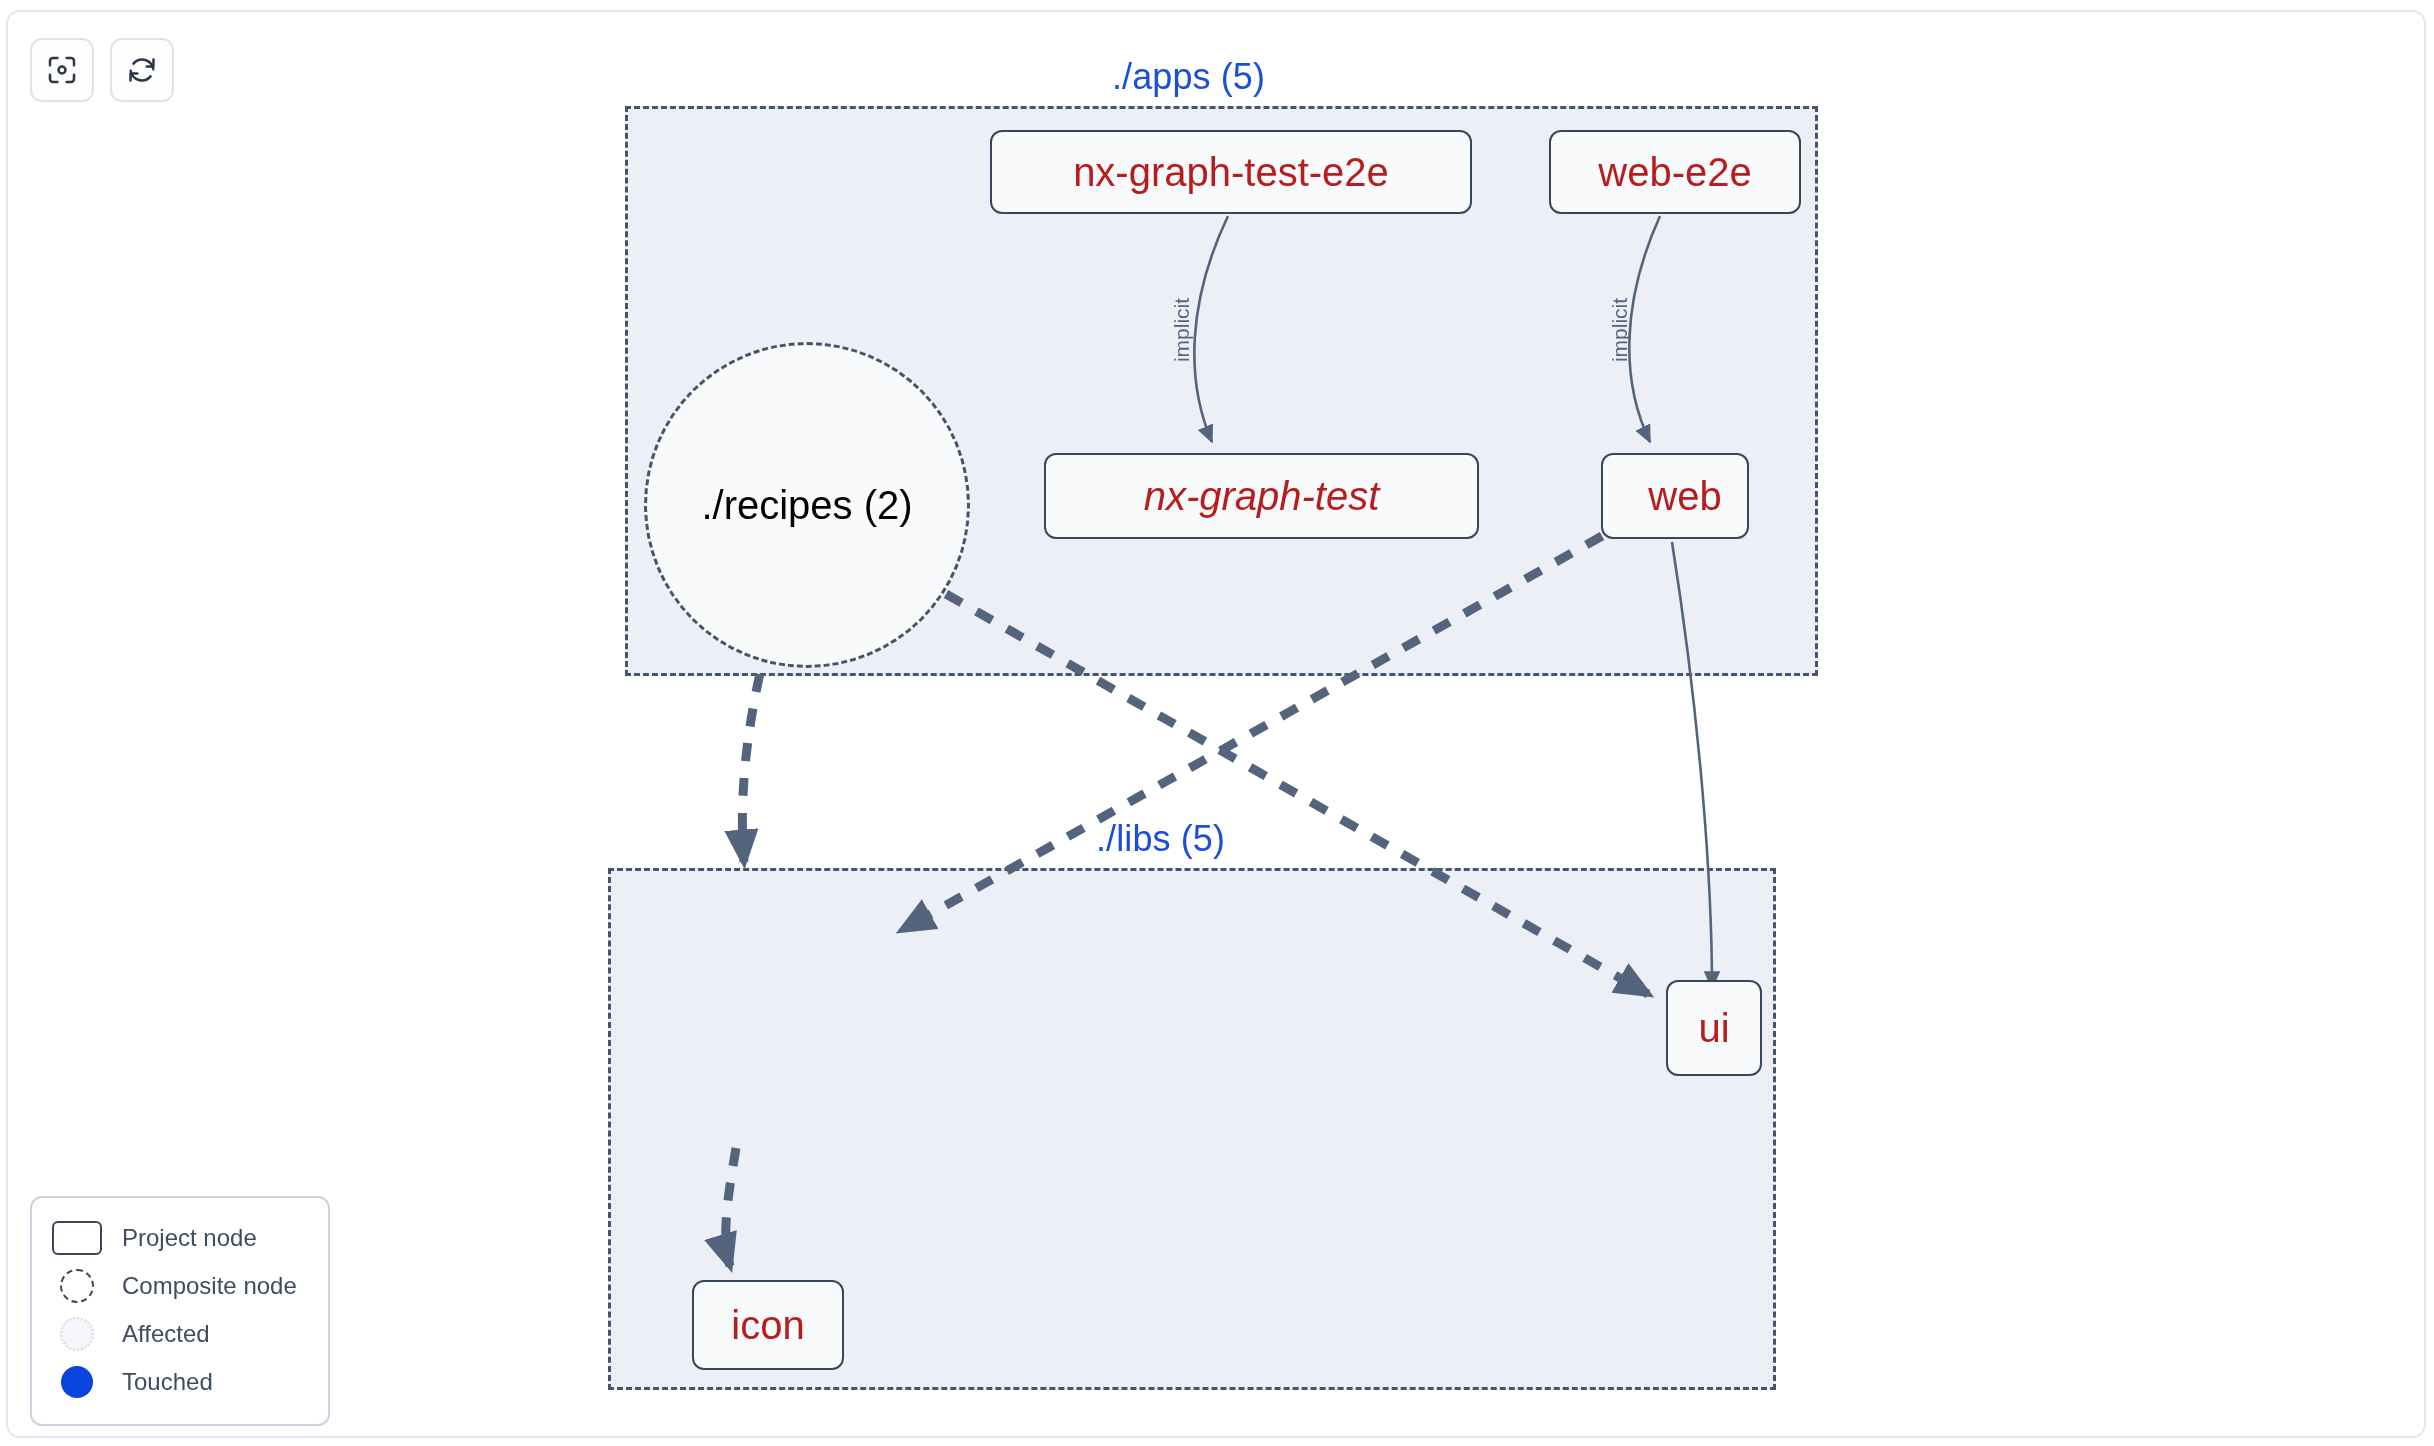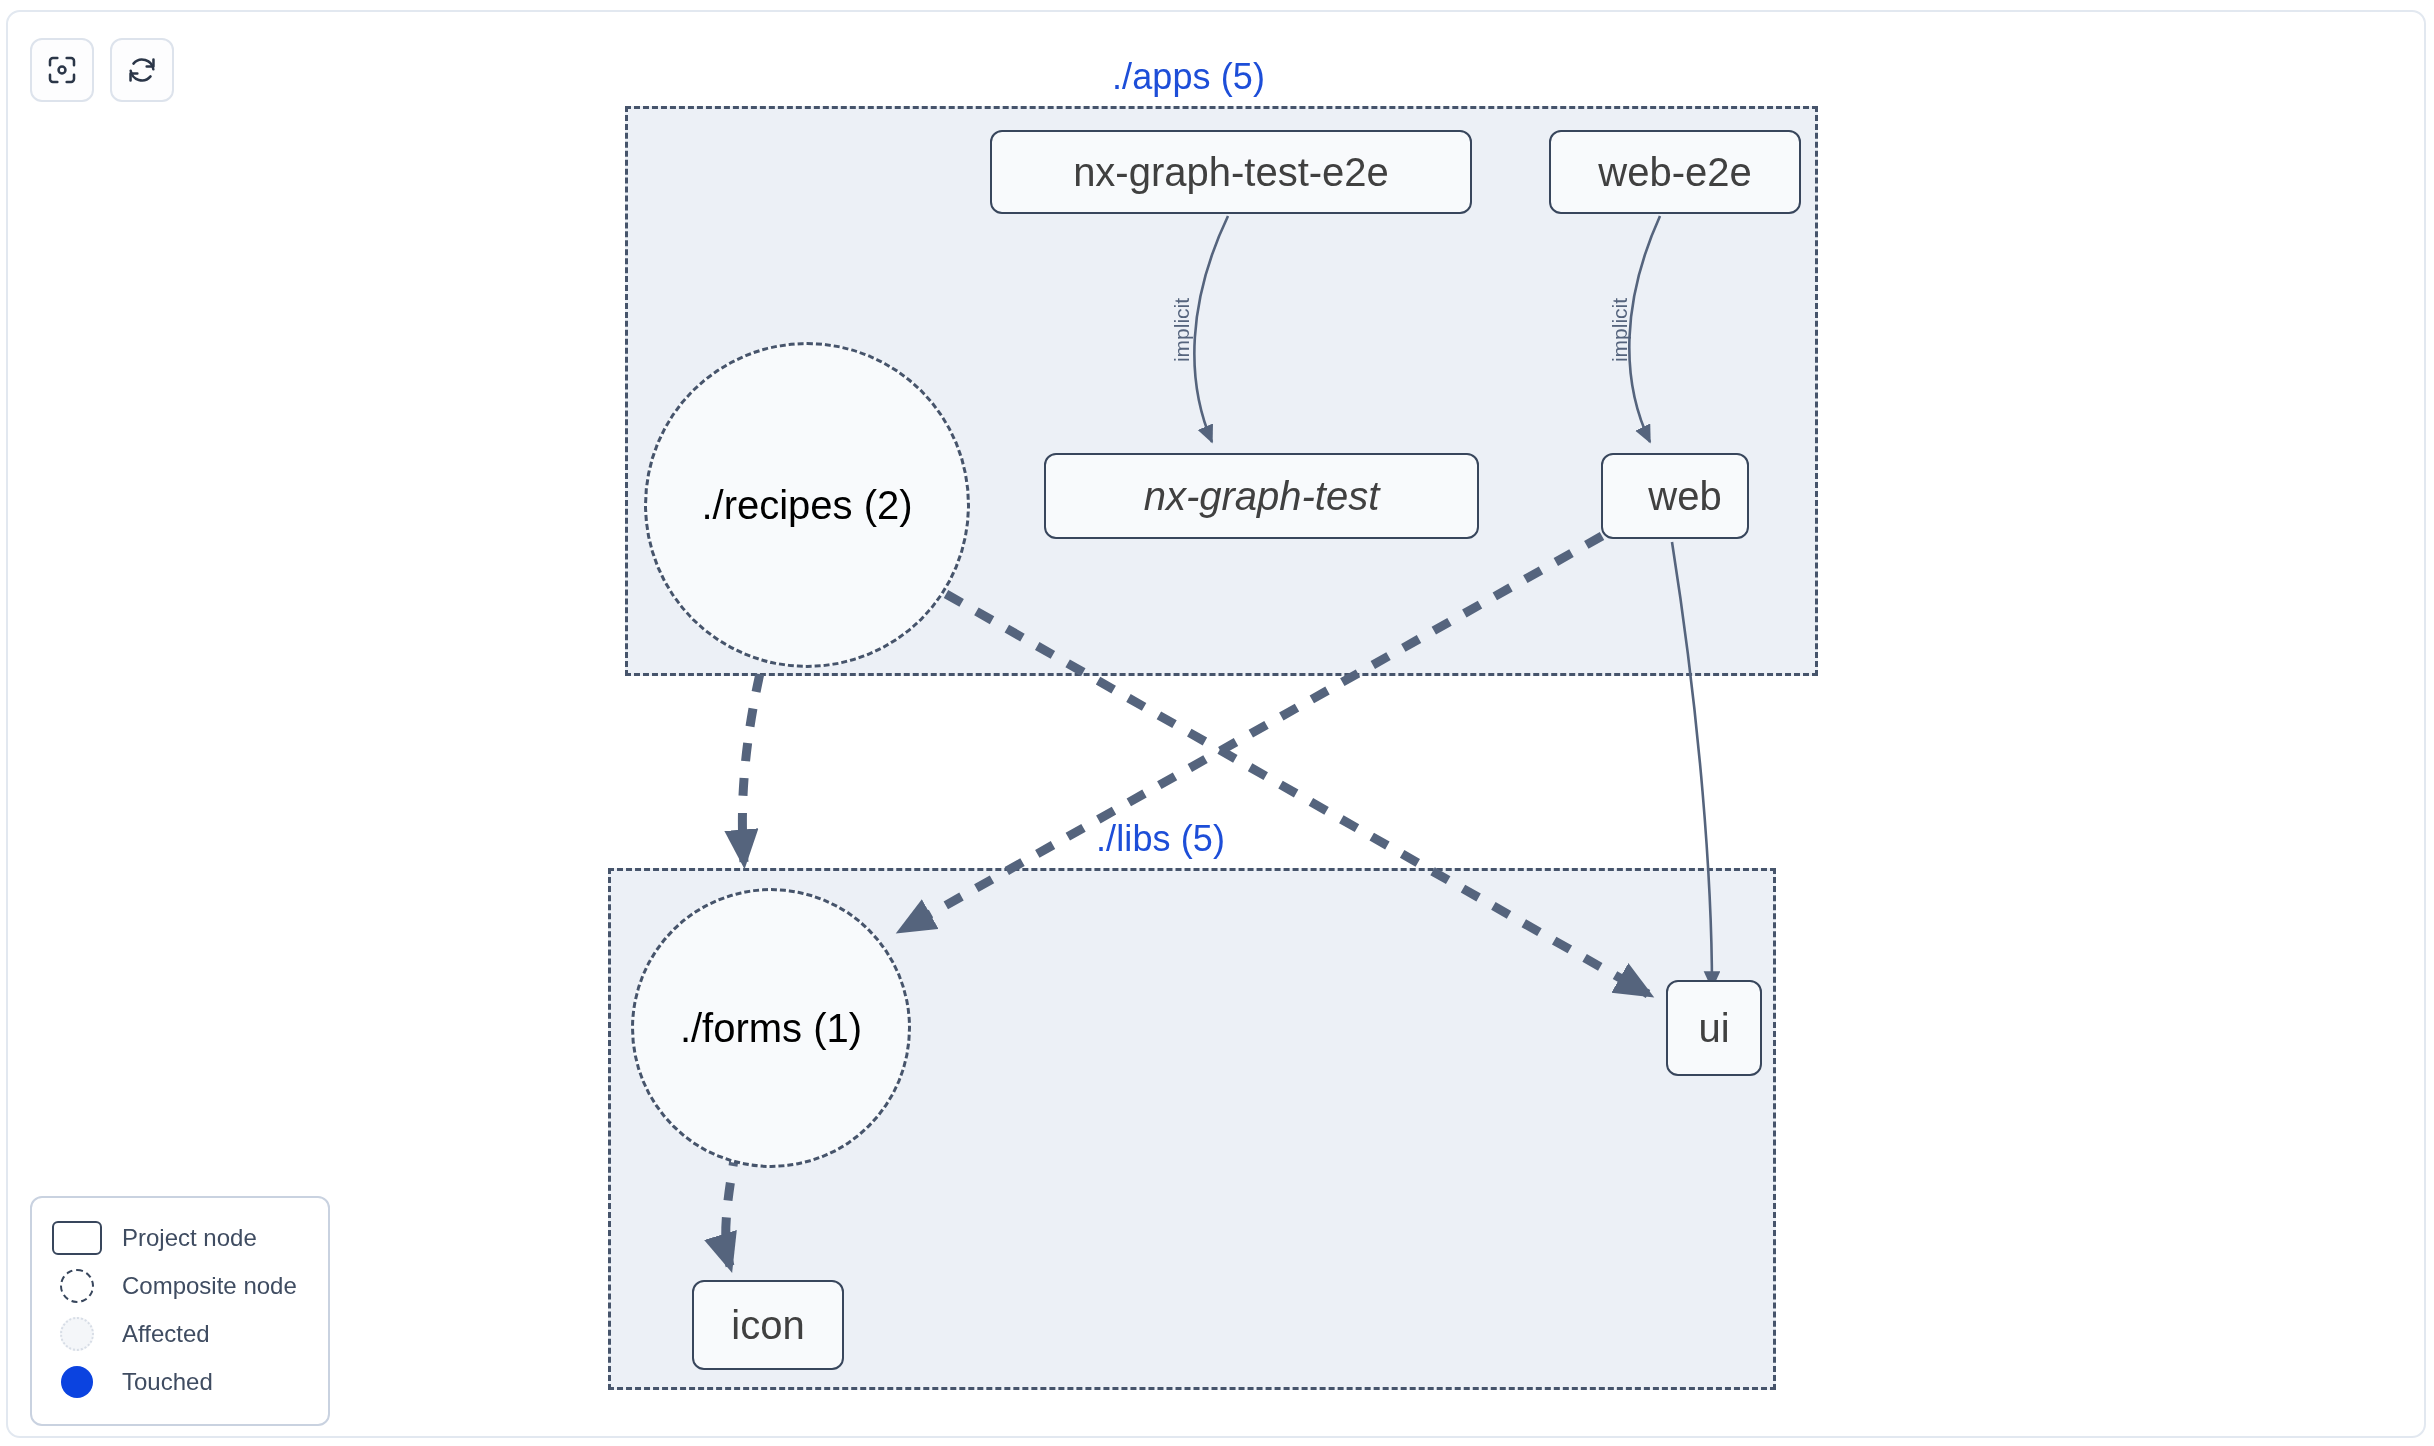--- a/index.html
+++ b/index.html
@@ -87,21 +87,21 @@
   .node {
     position: absolute;
     z-index: 25;
     background: #f8fafc;
     border: 2px solid #38465c;
     border-radius: 12px;
     display: flex;
     align-items: center;
     justify-content: center;
     box-sizing: border-box;
-    color: #404040;
+    color: #b91c1c;
     font-size: 40px;
     cursor: pointer;
     white-space: nowrap;
   }
 
   
   .composite {
     position: absolute;
     z-index: 25;
     background: #f8fafc;
@@ -267,23 +267,20 @@
     </div>
 
     <div class="node" style="left:1601px; top:453px; width:148px; height:86px;padding-left:20px;">
       <span>web</span>
     </div>
 
     <div class="composite" style="left:644px; top:342px; width:326px; height:326px;">
       <span>./recipes (2)</span>
     </div>
 
-    <div class="composite" style="left:631px; top:888px; width:280px; height:280px;">
-      <span>./forms (1)</span>
-    </div>
 
     <div class="node" style="left:1666px; top:980px; width:96px; height:96px;">
       <span>ui</span>
     </div>
 
     <div class="node" style="left:692px; top:1280px; width:152px; height:90px;">
       <span>icon</span>
     </div>
 
   </div>

